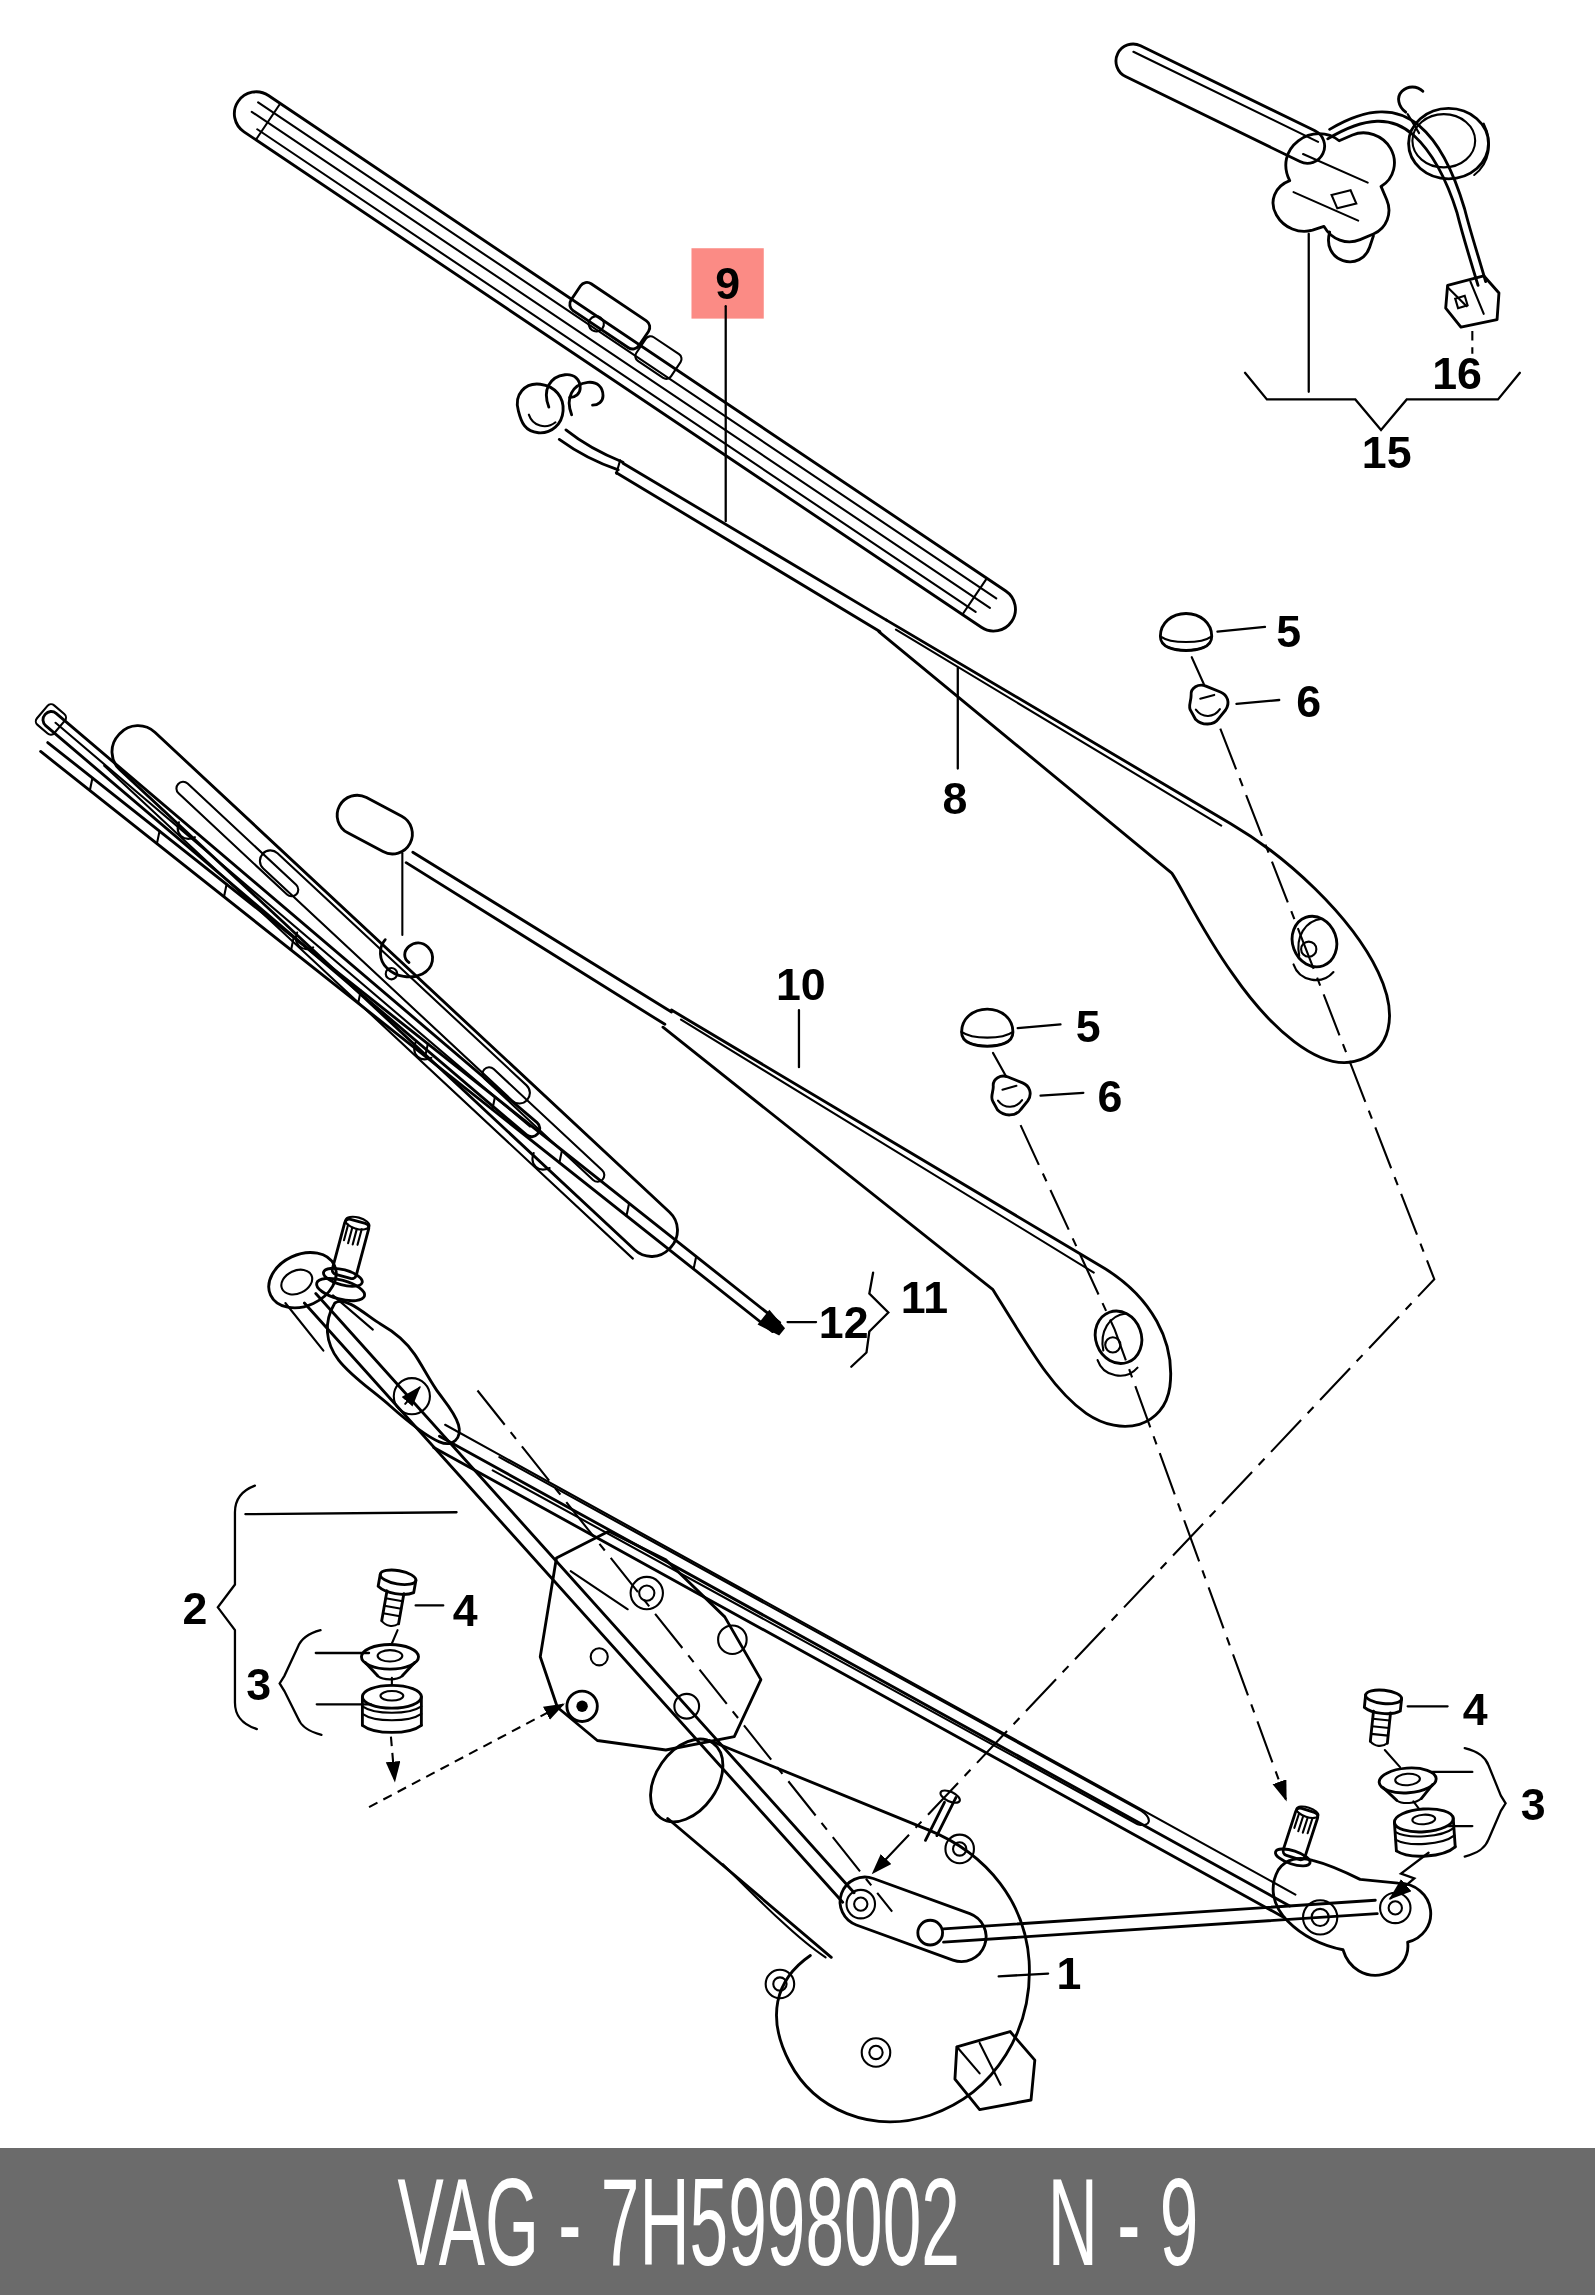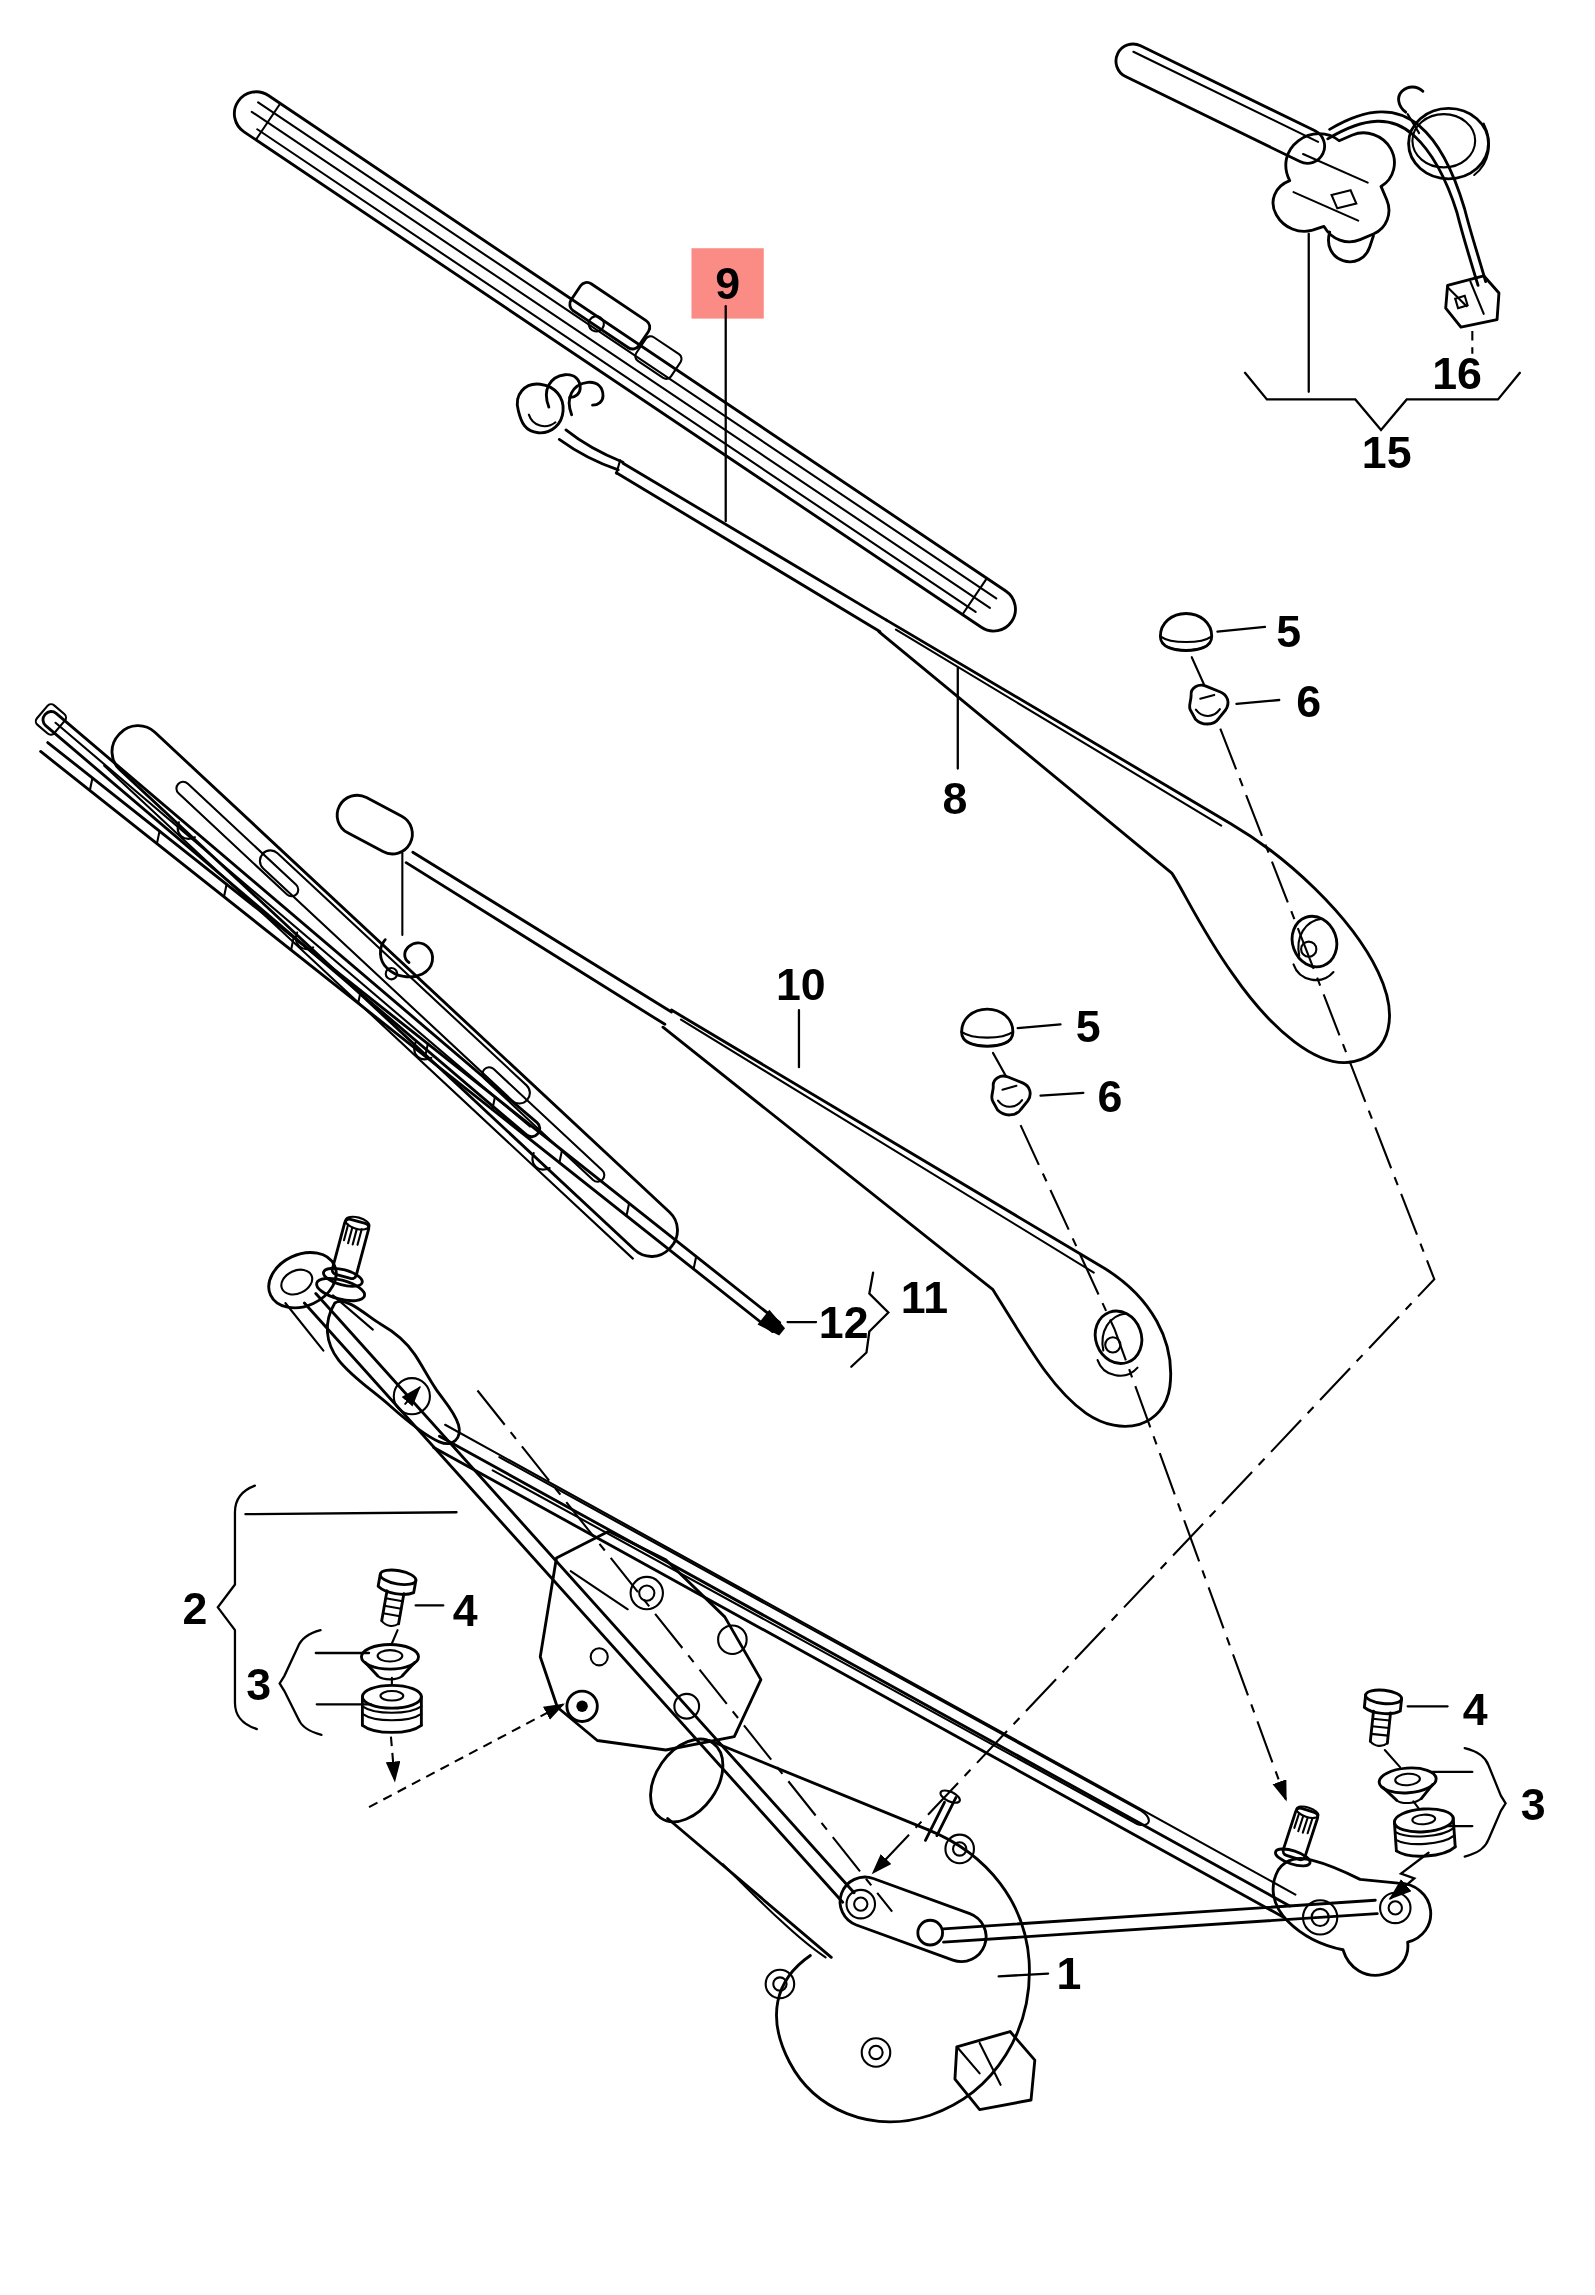--- a/index.html
+++ b/index.html
@@ -348,14 +348,20 @@
     <line class="sdash" x1="1548" y1="348" x2="1548" y2="372"></line>
     <text class="callout" x="1532" y="409" text-anchor="middle">16</text>
   </g>
   <g>
     <line class="lead" x1="1376" y1="246" x2="1376" y2="412"></line>
     <path class="lead" d="M1309,392 L1332,420 L1425,420 L1452,452 L1479,420 L1575,420 L1598,392" fill="none"></path>
     <text class="callout" x="1458" y="492" text-anchor="middle">15</text>
   </g>
 </svg>
 
+<div class="footer">
+  <div class="footer-text">
+    <span>VAG - 7H5998002</span>
+    <span>N - 9</span>
+  </div>
 </div>
+</div>
 
 
 </body></html>

